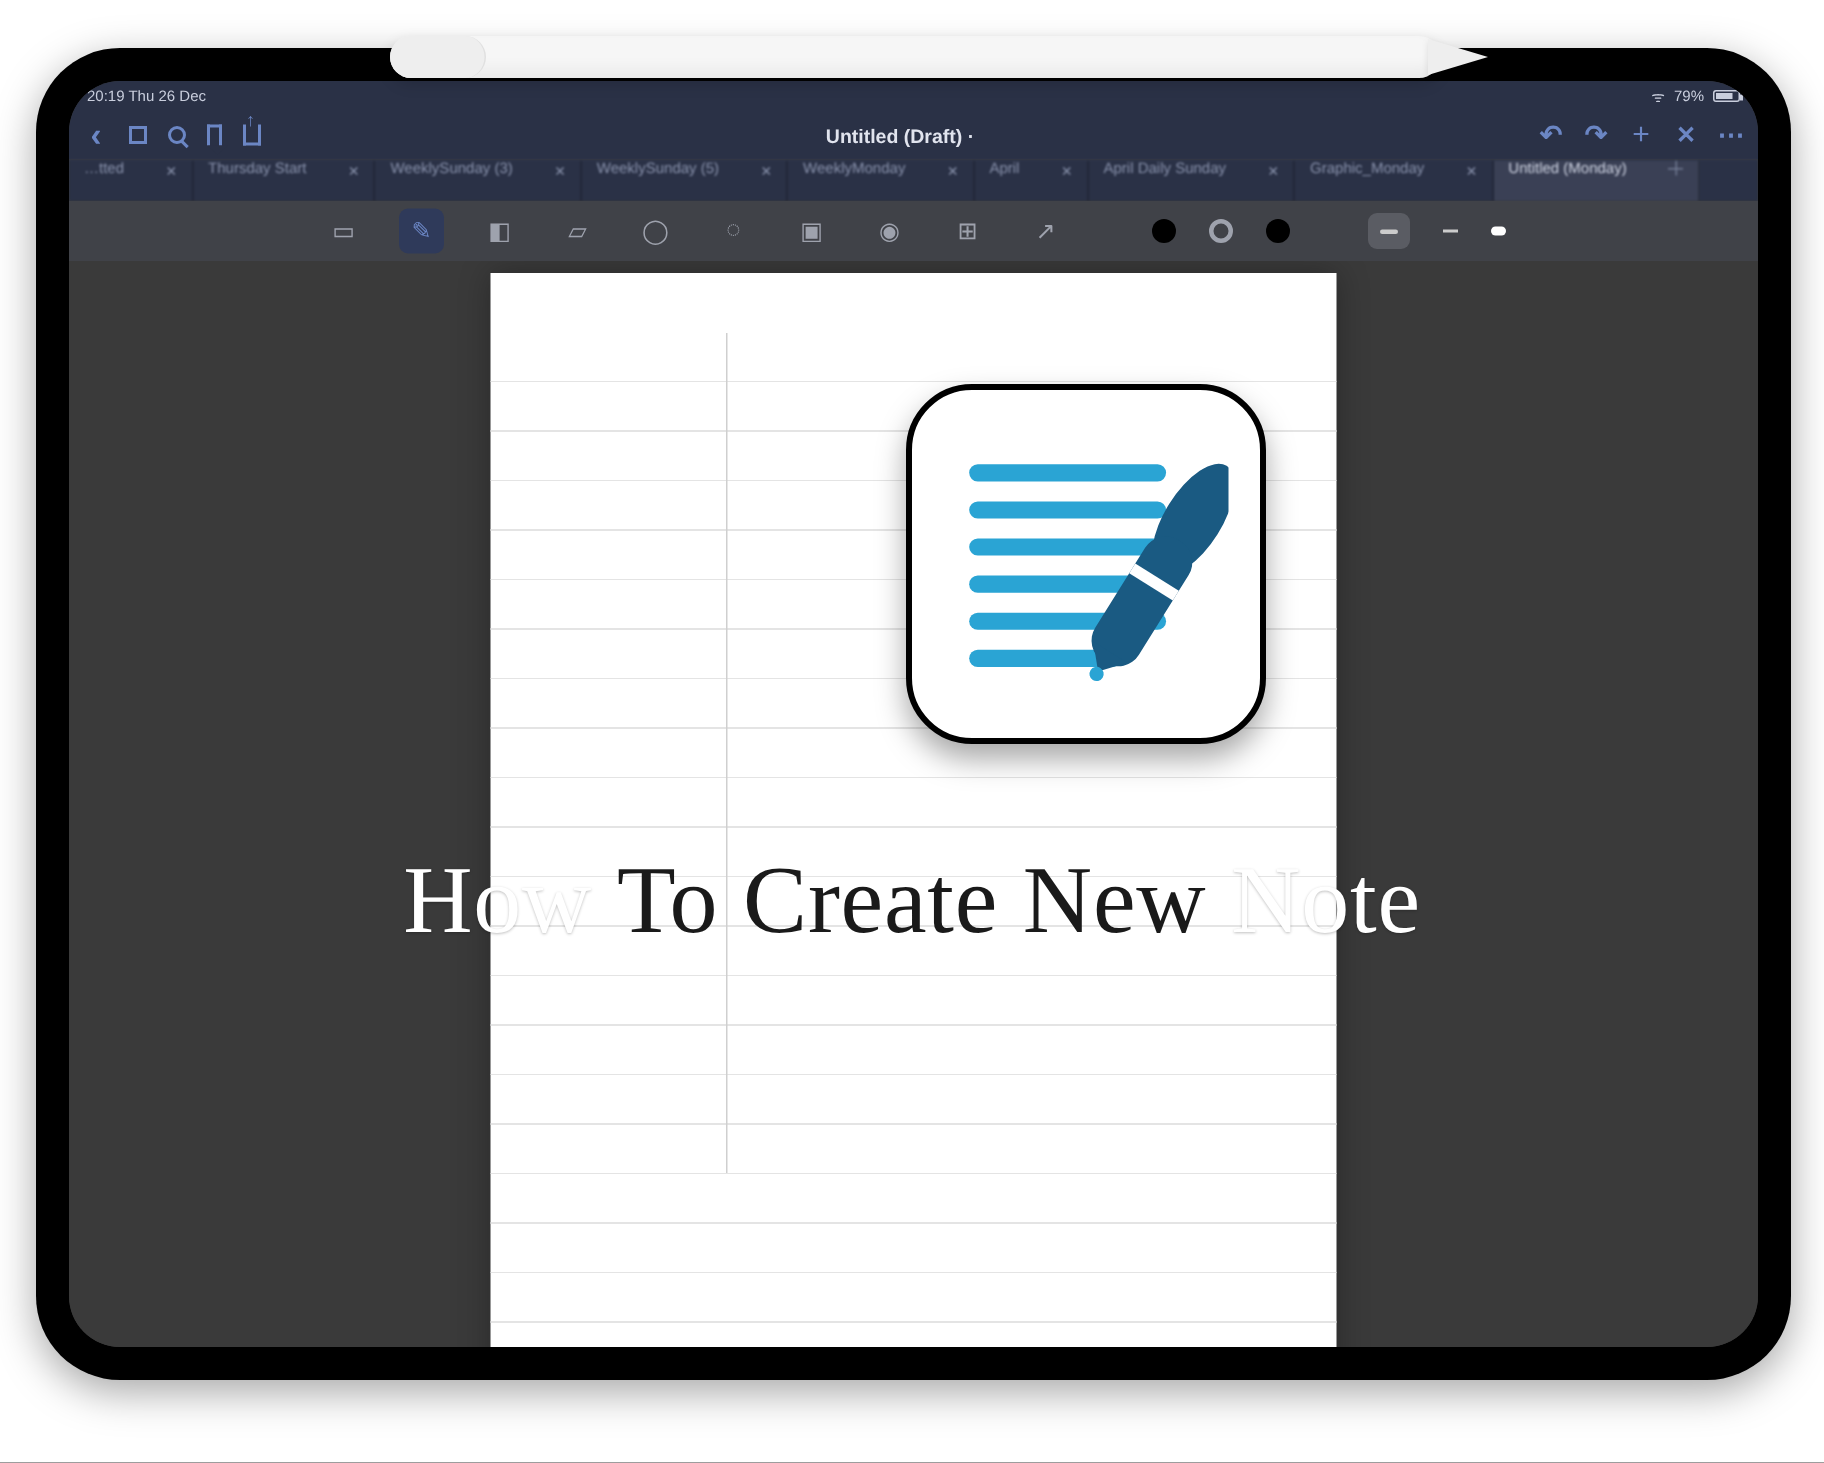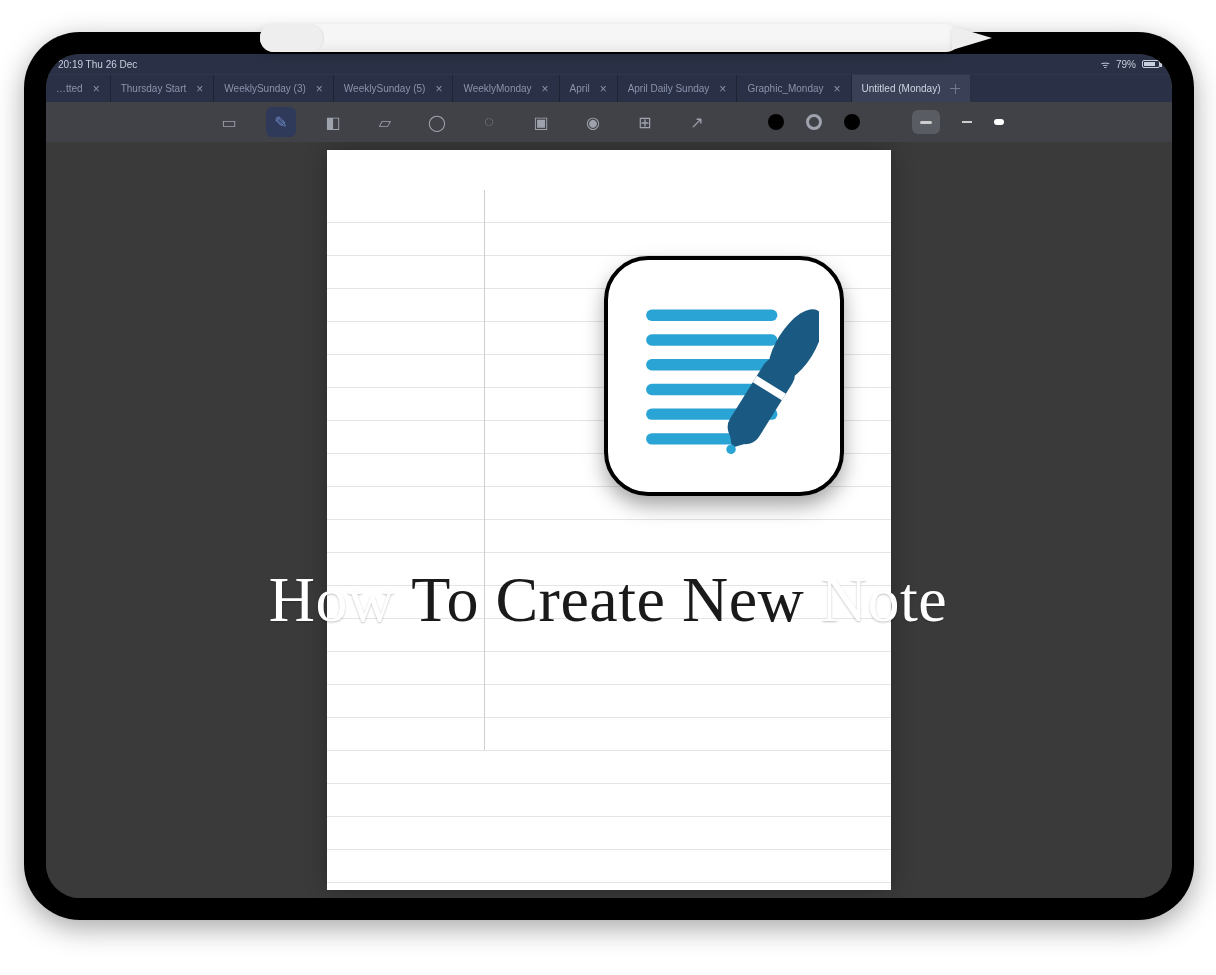--- a/index.html
+++ b/index.html
@@ -133,21 +133,21 @@
     background: #2a3146;
     display: flex;
     align-items: stretch;
     font-size: 10px;
     color: #8a93ad;
     overflow: hidden;
     border-top: 1px solid rgba(255,255,255,.03);
     filter: blur(.6px);
   }
   .doctabs .tab {
-    display:flex; align-items:center; gap:6px;
+    display:flex; align-items:flex-start; gap:24px;
     padding: 0 10px;
     border-right: 1px solid rgba(0,0,0,.25);
     white-space: nowrap;
     flex: 0 0 auto;
   }
   .doctabs .tab.active { background:#3a4055; color:#cfd4e3; }
   .doctabs .tab .x::before{content:"×";font-size:12px;margin-left:4px;}
   .doctabs .tab .grid-end{ width:10px;height:10px;background:linear-gradient(#8a93ad,#8a93ad) center/1px 100% no-repeat,linear-gradient(#8a93ad,#8a93ad) center/100% 1px no-repeat; opacity:.7; margin-left:4px;}
 
   
@@ -256,20 +256,37 @@
       <span>20:19  Thu 26 Dec</span>
       <div class="status-right">
         <span>ᯤ</span>
         <span>79%</span>
         <span class="batt">
             <span class="fill"></span>
           </span>
       </div>
     </div>
 
+    <div class="titlebar">
+      <div class="left">
+        <span class="t-icon chev-left"></span>
+        <span class="t-icon gridi"></span>
+        <span class="t-icon mag"></span>
+        <span class="t-icon bkm"></span>
+        <span class="t-icon shr"></span>
+      </div>
+      <div class="center">Untitled (Draft) ·</div>
+      <div class="right">
+        <span class="t-icon undo"></span>
+        <span class="t-icon redo"></span>
+        <span class="t-icon plus"></span>
+        <span class="t-icon xmark"></span>
+        <span class="t-icon more"></span>
+      </div>
+    </div>
 
     <div class="doctabs">
       <div class="tab">
           <span>…tted</span>
           <span class="x"></span>
         </div>
       <div class="tab">
           <span>Thursday Start</span>
           <span class="x"></span>
         </div>

